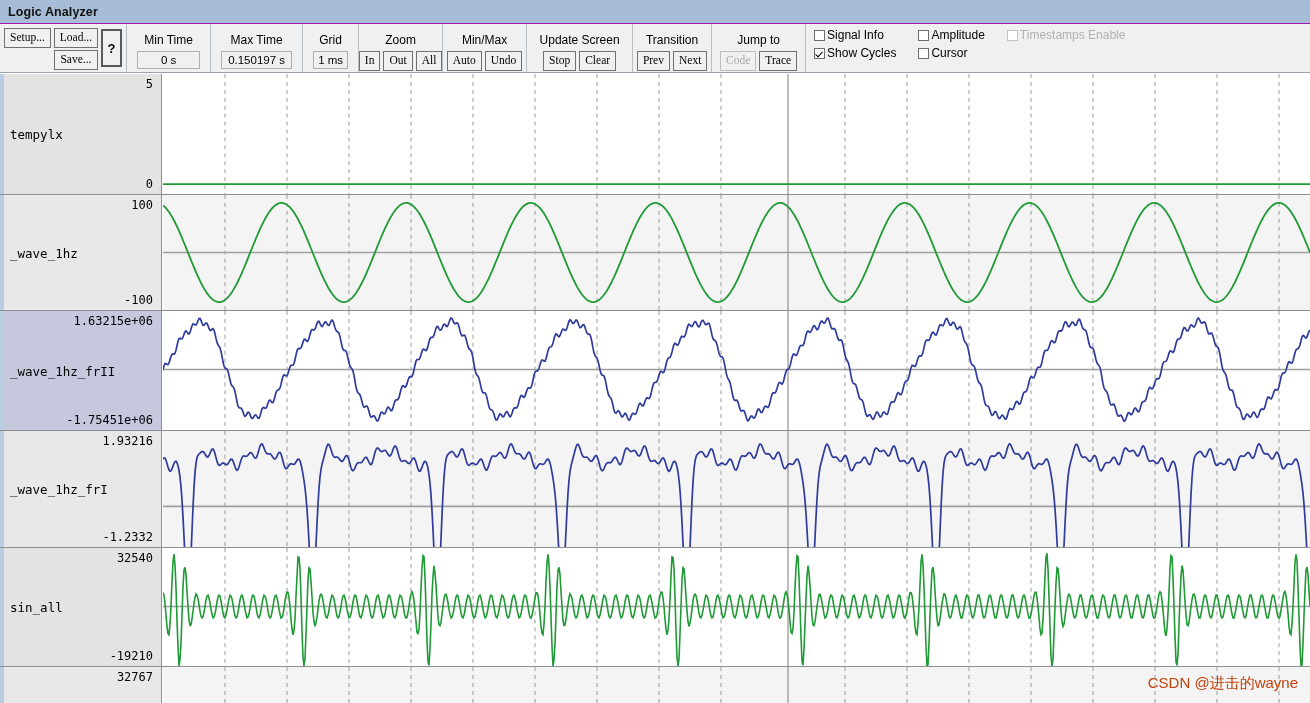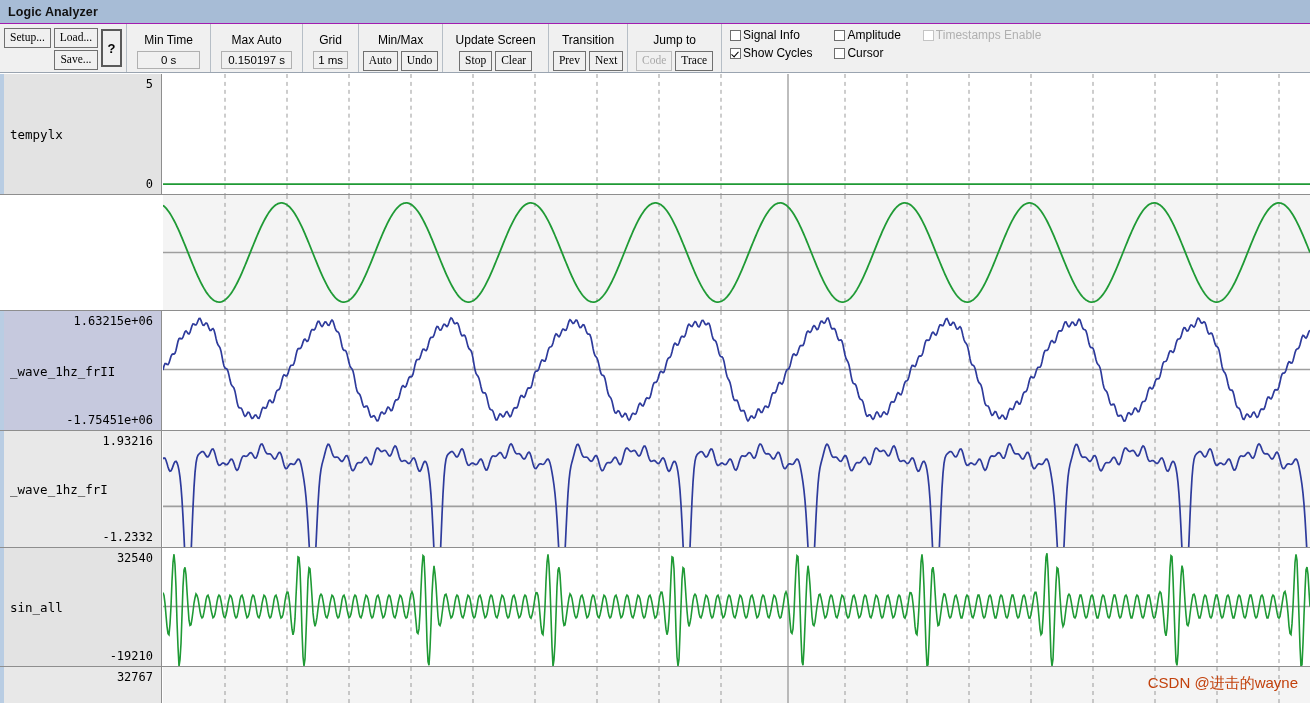--- a/index.html
+++ b/index.html
@@ -182,33 +182,41 @@
   </div>
 
   <div class="tb-group numgrp" style="width:84px">
     <div class="grp-title">Min Time</div>
     <div class="grp-row">
         <div class="field" style="width:74px">0 s</div>
       </div>
   </div>
 
   <div class="tb-group numgrp" style="width:92px">
-    <div class="grp-title">Max Auto</div>
+    <div class="grp-title">Max Time</div>
     <div class="grp-row">
         <div class="field" style="width:82px">0.150197 s</div>
       </div>
   </div>
 
   <div class="tb-group numgrp" style="width:56px">
     <div class="grp-title">Grid</div>
     <div class="grp-row">
         <div class="field" style="width:46px">1 ms</div>
       </div>
   </div>
 
+  <div class="tb-group" style="width:84px">
+    <div class="grp-title">Zoom</div>
+    <div class="grp-row">
+      <div class="btn">In</div>
+      <div class="btn">Out</div>
+      <div class="btn">All</div>
+    </div>
+  </div>
 
   <div class="tb-group" style="width:84px">
     <div class="grp-title">Min/Max</div>
     <div class="grp-row">
       <div class="btn">Auto</div>
       <div class="btn">Undo</div>
     </div>
   </div>
 
   <div class="tb-group" style="width:106px">
@@ -294,20 +302,25 @@
           <line x1="1054" y1="0" x2="1054" y2="121"></line>
             <line x1="1116" y1="0" x2="1116" y2="121"></line>
         </g>
         <line x1="625" y1="0" x2="625" y2="121" stroke="#9a9a9a" stroke-width="1.3"></line>
         <line x1="0" y1="111" x2="1147" y2="111" stroke="#1f9a35" stroke-width="1.6"></line>
       </svg>
     </div>
   </div>
 
   <div class="trace-row" style="top:121px;height:116px;">
+    <div class="label-cell alt">
+      <div class="lc-max">100</div>
+      <div class="lc-name">_wave_1hz</div>
+      <div class="lc-min">-100</div>
+    </div>
     <div class="wave-cell">
       <svg viewBox="0 0 1147 116" preserveAspectRatio="none">
         <g stroke="#9a9a9a" stroke-width="1" stroke-dasharray="4,4">
           <line x1="62" y1="0" x2="62" y2="116"></line>
             <line x1="124" y1="0" x2="124" y2="116"></line>
           <line x1="186" y1="0" x2="186" y2="116"></line>
             <line x1="248" y1="0" x2="248" y2="116"></line>
           <line x1="310" y1="0" x2="310" y2="116"></line>
             <line x1="372" y1="0" x2="372" y2="116"></line>
           <line x1="434" y1="0" x2="434" y2="116"></line>

